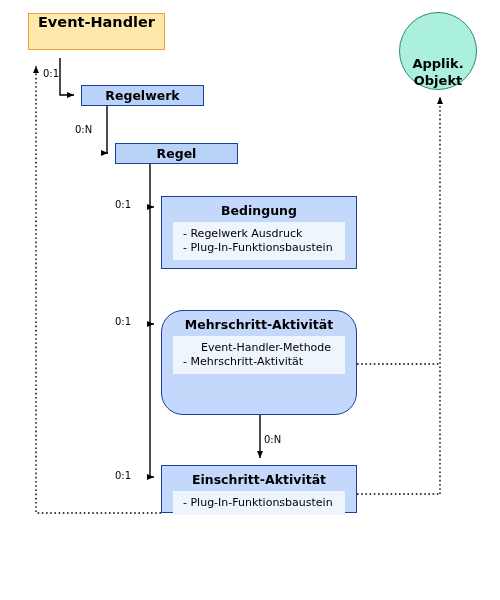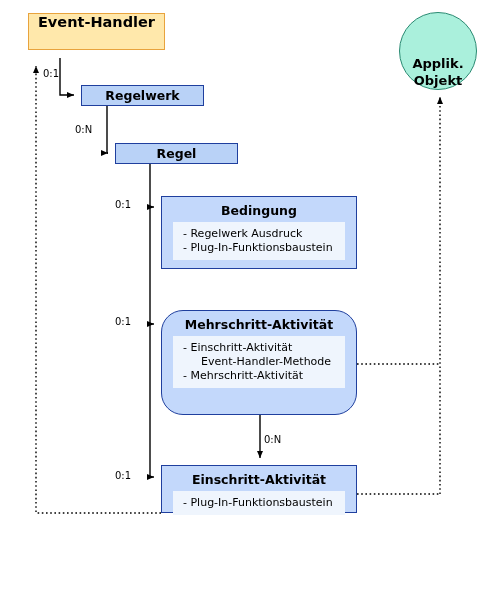--- a/index.html
+++ b/index.html
@@ -249,21 +249,20 @@
     <span class="title">Bedingung</span>
     <div class="panel">
       <div class="line">- Regelwerk Ausdruck</div>
       <div class="line">- Plug-In-Funktionsbaustein</div>
     </div>
   </div>
 
   <div class="node node-box node-mehrschritt">
     <span class="title">Mehrschritt-Aktivität</span>
     <div class="panel">
-      <div class="line">- Einschritt-Aktivität</div>
       <div class="line indent">Event-Handler-Methode</div>
       <div class="line">- Mehrschritt-Aktivität</div>
     </div>
   </div>
 
   <div class="node node-box node-einschritt">
     <span class="title">Einschritt-Aktivität</span>
     <div class="panel">
       <div class="line">- Plug-In-Funktionsbaustein</div>
     </div>

